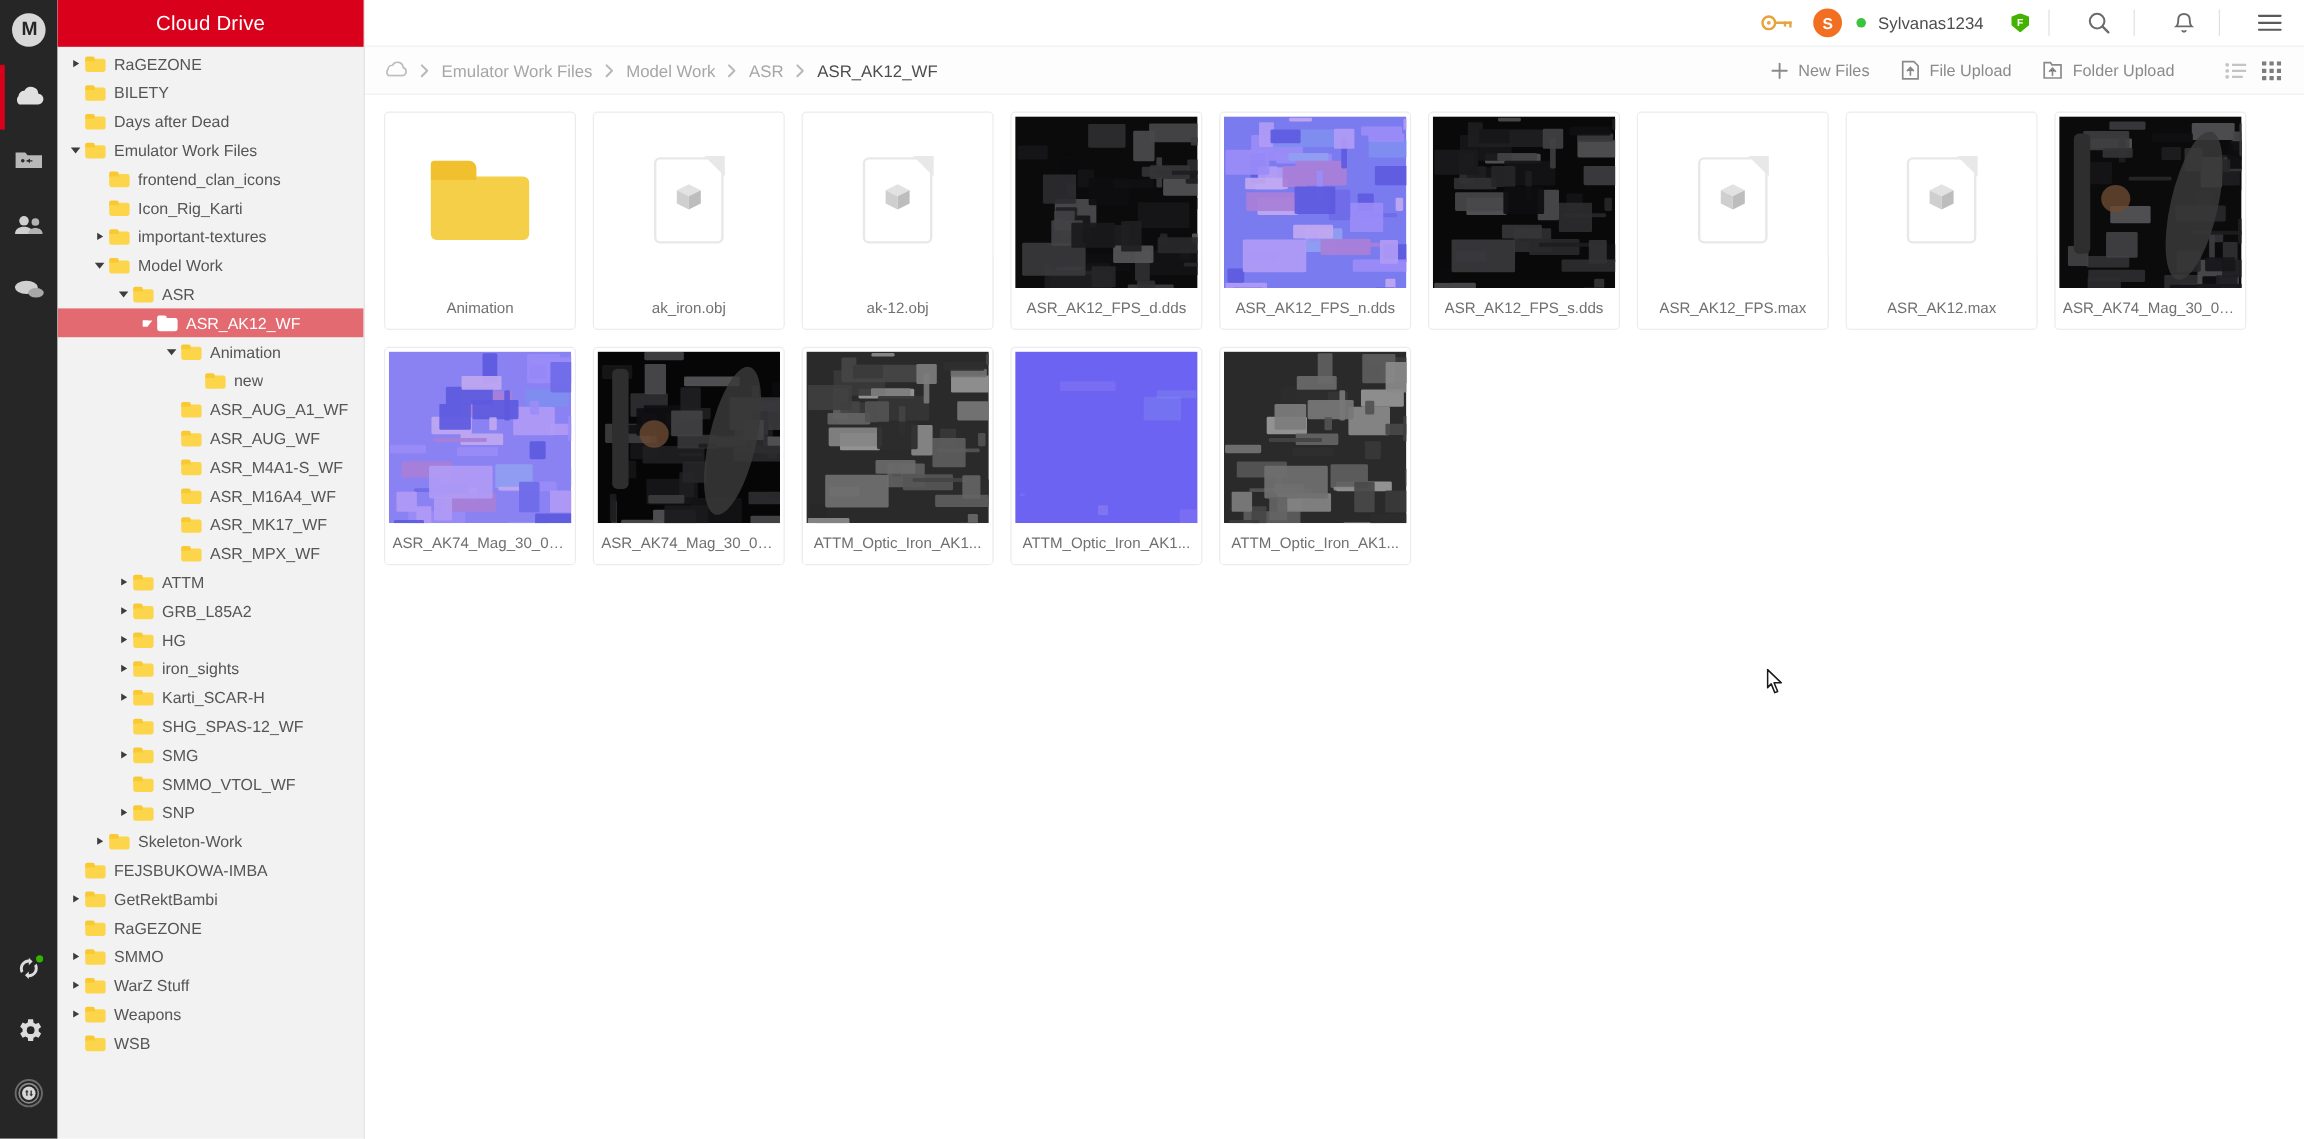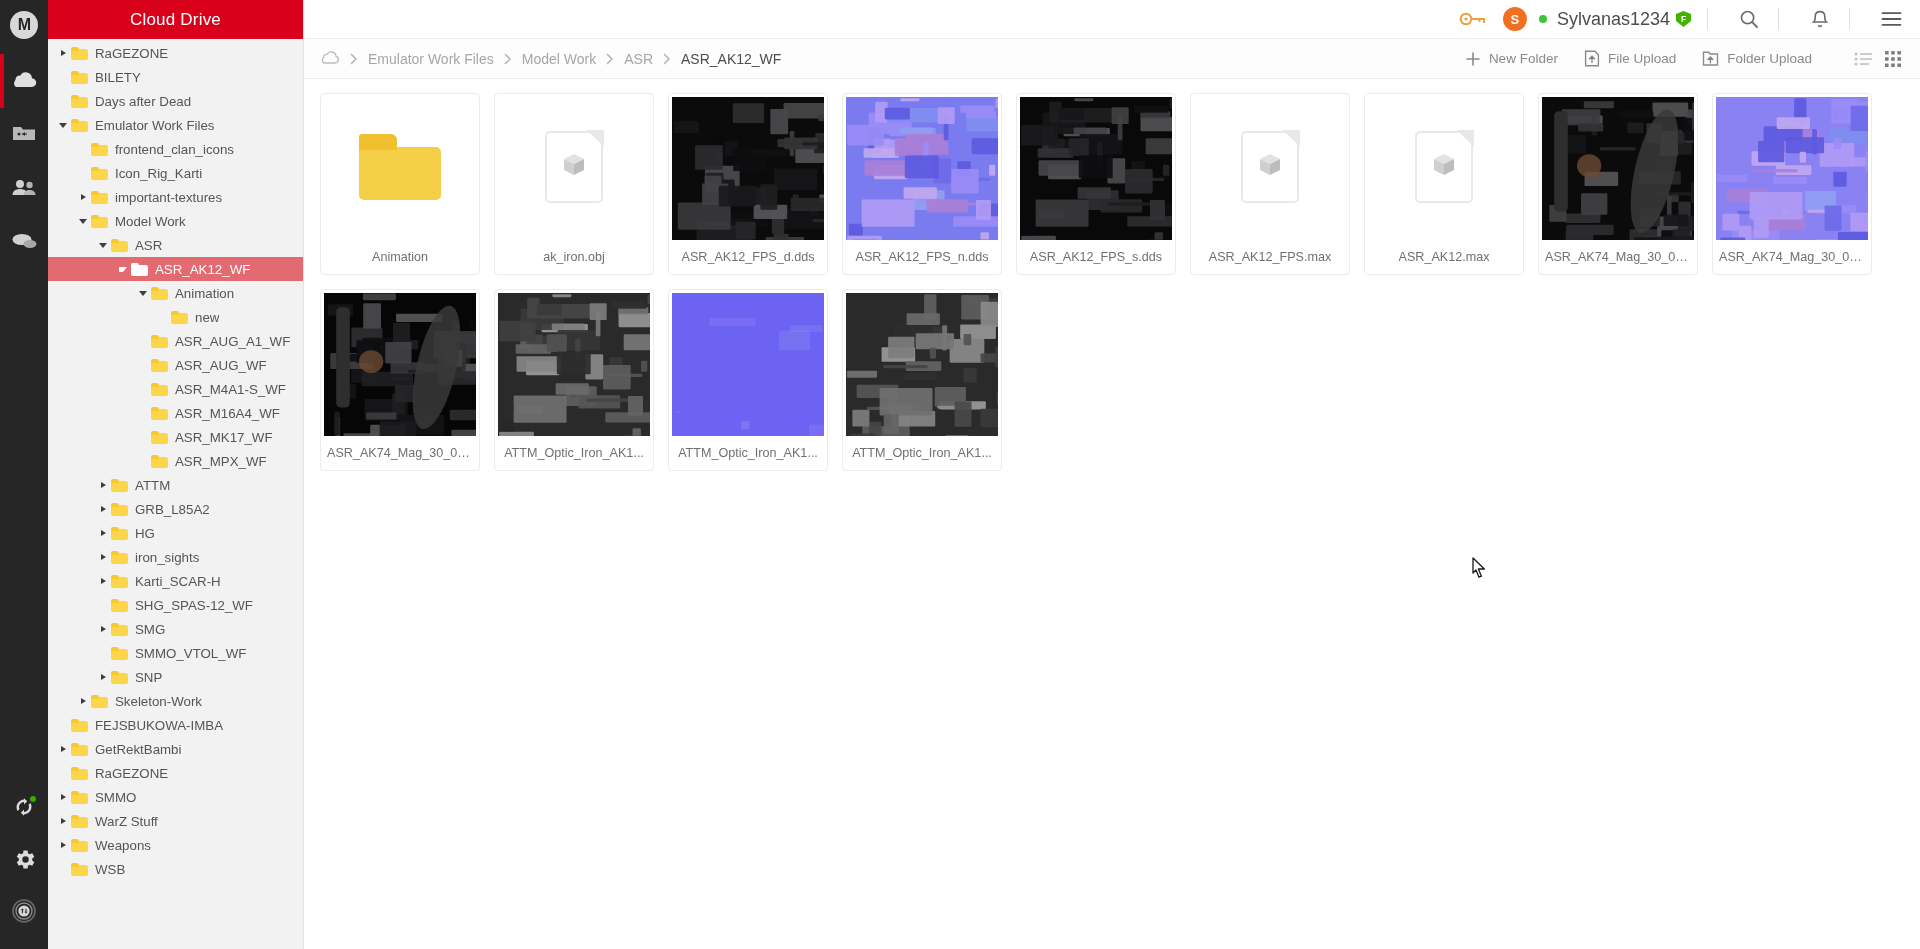--- a/index.html
+++ b/index.html
@@ -132,21 +132,21 @@
   .tb-icon { display: flex; align-items: center; justify-content: center; cursor: pointer; }
   .key-ic { margin-right: 16px; }
   .avatar {
     width: 24px; height: 24px; border-radius: 50%;
     background: #f26f21; color: #fff;
     display: flex; align-items: center; justify-content: center;
     font-size: 13px; font-weight: 600;
     margin-right: 12px;
   }
   .status-dot { width: 8px; height: 8px; border-radius: 50%; background: #3dc43d; margin-right: 10px; }
-  .username { font-size: 18px; color: #4d4d4d; margin-right: 6px; }
+  .username { font-size: 14px; color: #4d4d4d; margin-right: 23px; }
   .pro-badge {
     width: 15px; height: 16px; position: relative; margin-right: 16px;
     display: flex; align-items: center; justify-content: center;
   }
   .pro-badge .shield {
     position: absolute; inset: 0;
     background: #44b200;
     clip-path: polygon(50% 0%, 100% 18%, 100% 62%, 50% 100%, 0% 62%, 0% 18%);
   }
   .pro-badge span { position: relative; color: #fff; font-size: 8.5px; font-weight: bold; z-index: 2; }
@@ -695,21 +695,21 @@
           </span>
           <span class="crumb current">ASR_AK12_WF</span>
         </div>
 
       <div class="act-btn">
         <span class="ic">
           <svg width="16" height="16" viewBox="0 0 16 16">
               <path stroke="#8a8a8a" stroke-width="1.6" stroke-linecap="round" d="M8 2v12M2 8h12"></path>
             </svg>
         </span>
-        <span>New Folder</span>
+        <span>New Files</span>
       </div>
 
       <div class="act-btn">
         <span class="ic">
           <svg width="16" height="17" viewBox="0 0 16 17">
             <path fill="none" stroke="#8a8a8a" stroke-width="1.4" d="M1.6 1.3h9.3l3.5 3.5v10.9H1.6z"></path>
             <path stroke="#8a8a8a" stroke-width="1.4" stroke-linecap="round" d="M8 12.6V6.6M5.5 8.8L8 6.3l2.5 2.5"></path>
           </svg>
         </span>
         <span>File Upload</span>
@@ -774,20 +774,36 @@
                 <i class="fold"></i>
                 <span class="cube"><svg width="28" height="28" viewBox="0 0 28 28">
                     <path fill="#e2e2e2" d="M14 3l10 5-10 5L4 8z"></path>
                     <path fill="#cfcfcf" d="M4 8l10 5v11L4 19z"></path>
                     <path fill="#bdbdbd" d="M24 8l-10 5v11l10-5z"></path>
                   </svg></span>
               </span>
             </div>
             <div class="card-name">
               <span>ak_iron.obj</span>
+            </div>
+          </div>
+          <div class="card">
+            <div class="card-thumb">
+              <span class="doc-ic">
+                <i class="page"></i>
+                <i class="fold"></i>
+                <span class="cube"><svg width="28" height="28" viewBox="0 0 28 28">
+                    <path fill="#e2e2e2" d="M14 3l10 5-10 5L4 8z"></path>
+                    <path fill="#cfcfcf" d="M4 8l10 5v11L4 19z"></path>
+                    <path fill="#bdbdbd" d="M24 8l-10 5v11l10-5z"></path>
+                  </svg></span>
+              </span>
+            </div>
+            <div class="card-name">
+              <span>ak-12.obj</span>
             </div>
           </div>
           <div class="card has-img">
             <div class="card-thumb">
               <svg class="thumb-img" viewBox="0 0 100 100" preserveAspectRatio="none">
                 <rect width="100" height="100" fill="#0b0b0b"></rect>
                 <rect x="27.1" y="21.6" width="3.0" height="1.5" fill="rgb(10,10,13)" opacity="0.92" rx="0.8"></rect>
                 <rect x="96.9" y="68.2" width="30.5" height="5.7" fill="rgb(86,86,89)" opacity="0.92" rx="0.8"></rect>
                 <rect x="67.2" y="50.0" width="28.3" height="15.0" fill="rgb(23,23,26)" opacity="0.92" rx="0.8"></rect>
                 <rect x="22.6" y="87.5" width="21.7" height="4.7" fill="rgb(67,67,70)" opacity="0.92" rx="0.8"></rect>

